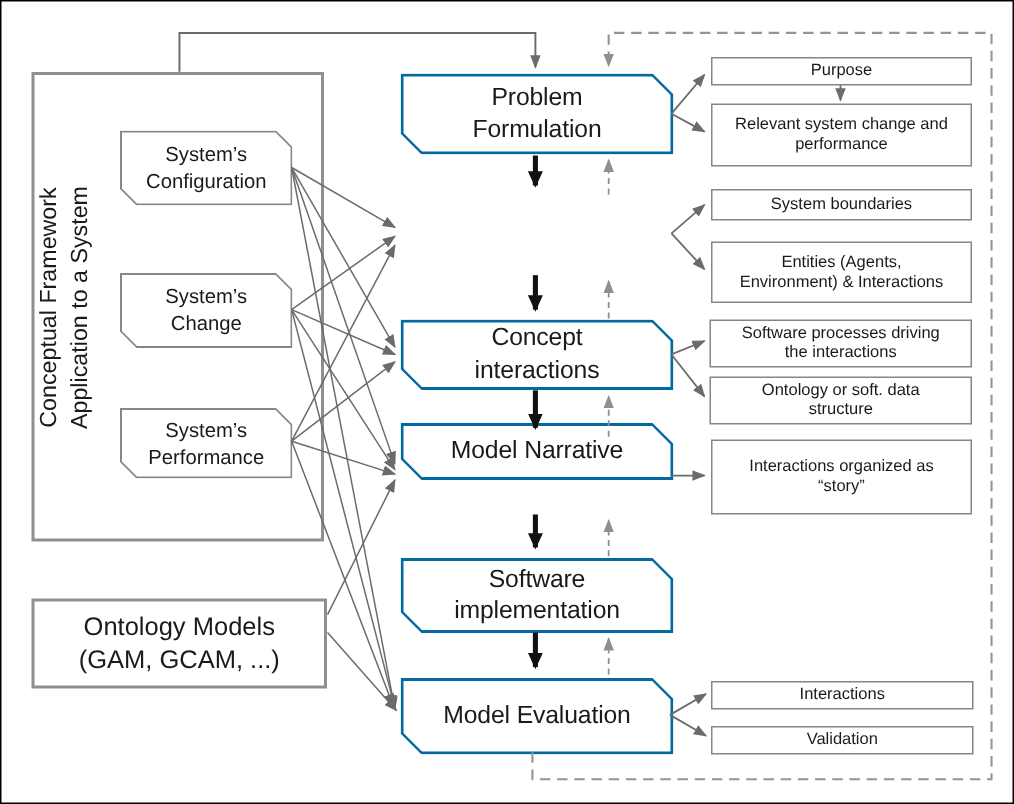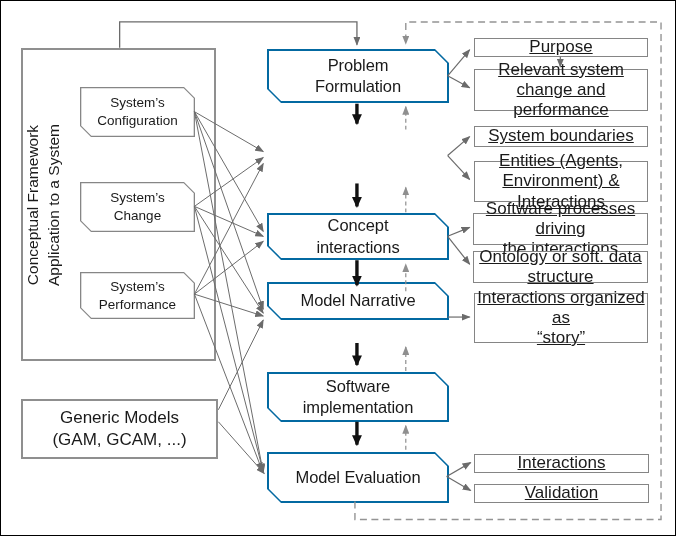--- a/index.html
+++ b/index.html
@@ -15,21 +15,21 @@
        clip-path:polygon(0 0,calc(100% - 13px) 0,100% 13px,100% 100%,13px 100%,0 calc(100% - 13px));
        display:flex;align-items:center;justify-content:center;text-align:center;}
   .cut.small{clip-path:polygon(0 0,calc(100% - 11px) 0,100% 11px,100% 100%,11px 100%,0 calc(100% - 11px));background:#868686;}
   .cut.small .cut-in{inset:1.3px;
        clip-path:polygon(0 0,calc(100% - 10px) 0,100% 10px,100% 100%,10px 100%,0 calc(100% - 10px));}
   .step-label{font-size:16.5px;line-height:1.28;white-space:pre-line;letter-spacing:-0.1px;}
   .sys-label{font-size:13.5px;line-height:1.3;white-space:pre-line;}
   
   .pbox{position:absolute;background:#fff;border:1.4px solid #858585;box-sizing:border-box;
         display:flex;align-items:center;justify-content:center;text-align:center;
-        font-size:17px;line-height:1.18;white-space:pre-line;text-decoration:underline;}
+        font-size:11px;line-height:1.18;white-space:pre-line;}
   
   .tbox{position:absolute;background:#fff;border:2.6px solid #8f8f8f;box-sizing:border-box;}
   .gm-label{position:absolute;left:20px;top:398px;width:197px;height:60px;
         display:flex;align-items:center;justify-content:center;text-align:center;
         font-size:17px;line-height:1.3;white-space:pre-line;}
   .rot-label{position:absolute;left:-122px;top:182px;width:330px;height:44px;
         transform:rotate(-90deg);display:flex;align-items:center;justify-content:center;
         text-align:center;font-size:15.5px;line-height:1.35;white-space:pre-line;}
   .lines{position:absolute;inset:0;pointer-events:none;}
 </style>
@@ -55,21 +55,21 @@
       </div>
   </div>
   <div class="cut small" style="left:79px;top:271px;width:115px;height:47px">
     <div class="cut-in">
         <span class="sys-label">System’s
 Performance</span>
       </div>
   </div>
 
   <div class="tbox" style="left:20px;top:398px;width:197px;height:60px"></div>
-  <div class="gm-label">Generic Models
+  <div class="gm-label">Ontology Models
 (GAM, GCAM, ...)</div>
 
   <div class="cut" style="left:266px;top:48px;width:182px;height:54px">
     <div class="cut-in">
         <span class="step-label">Problem
 Formulation</span>
       </div>
   </div>
   <div class="cut" style="left:266px;top:212px;width:182px;height:47px">
     <div class="cut-in">

